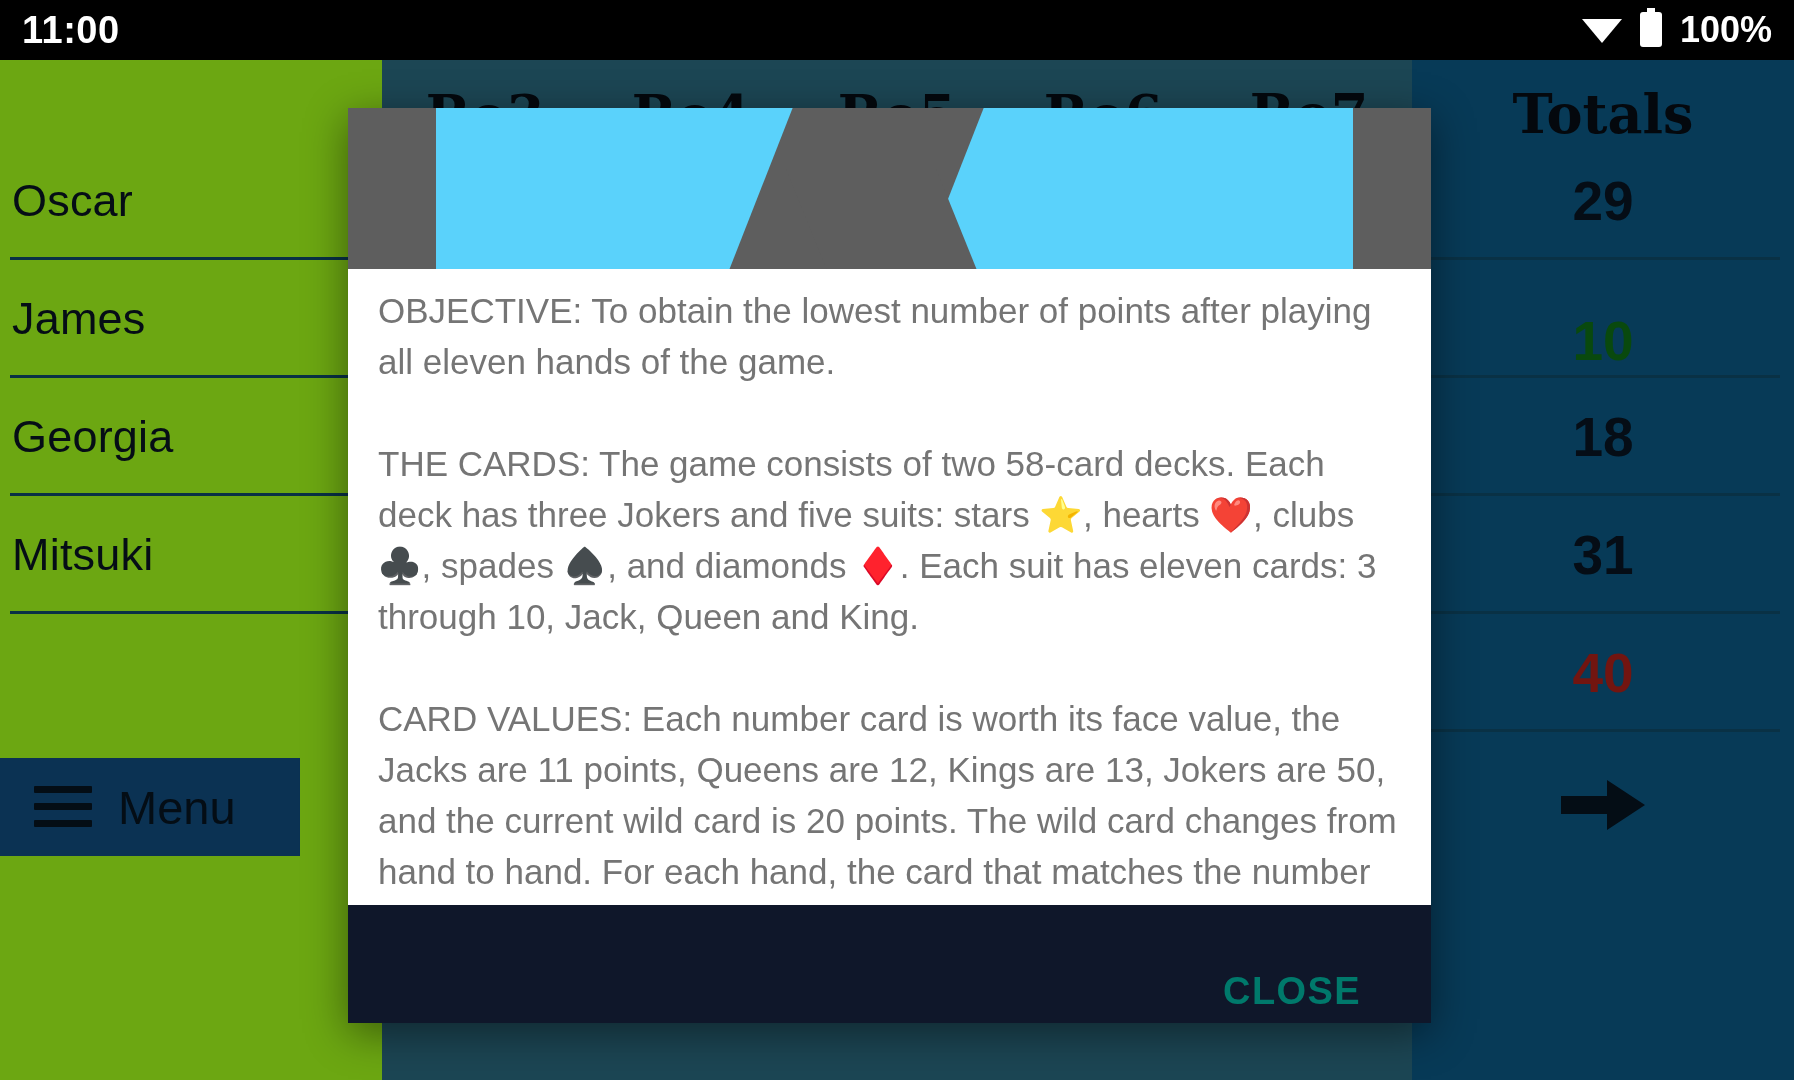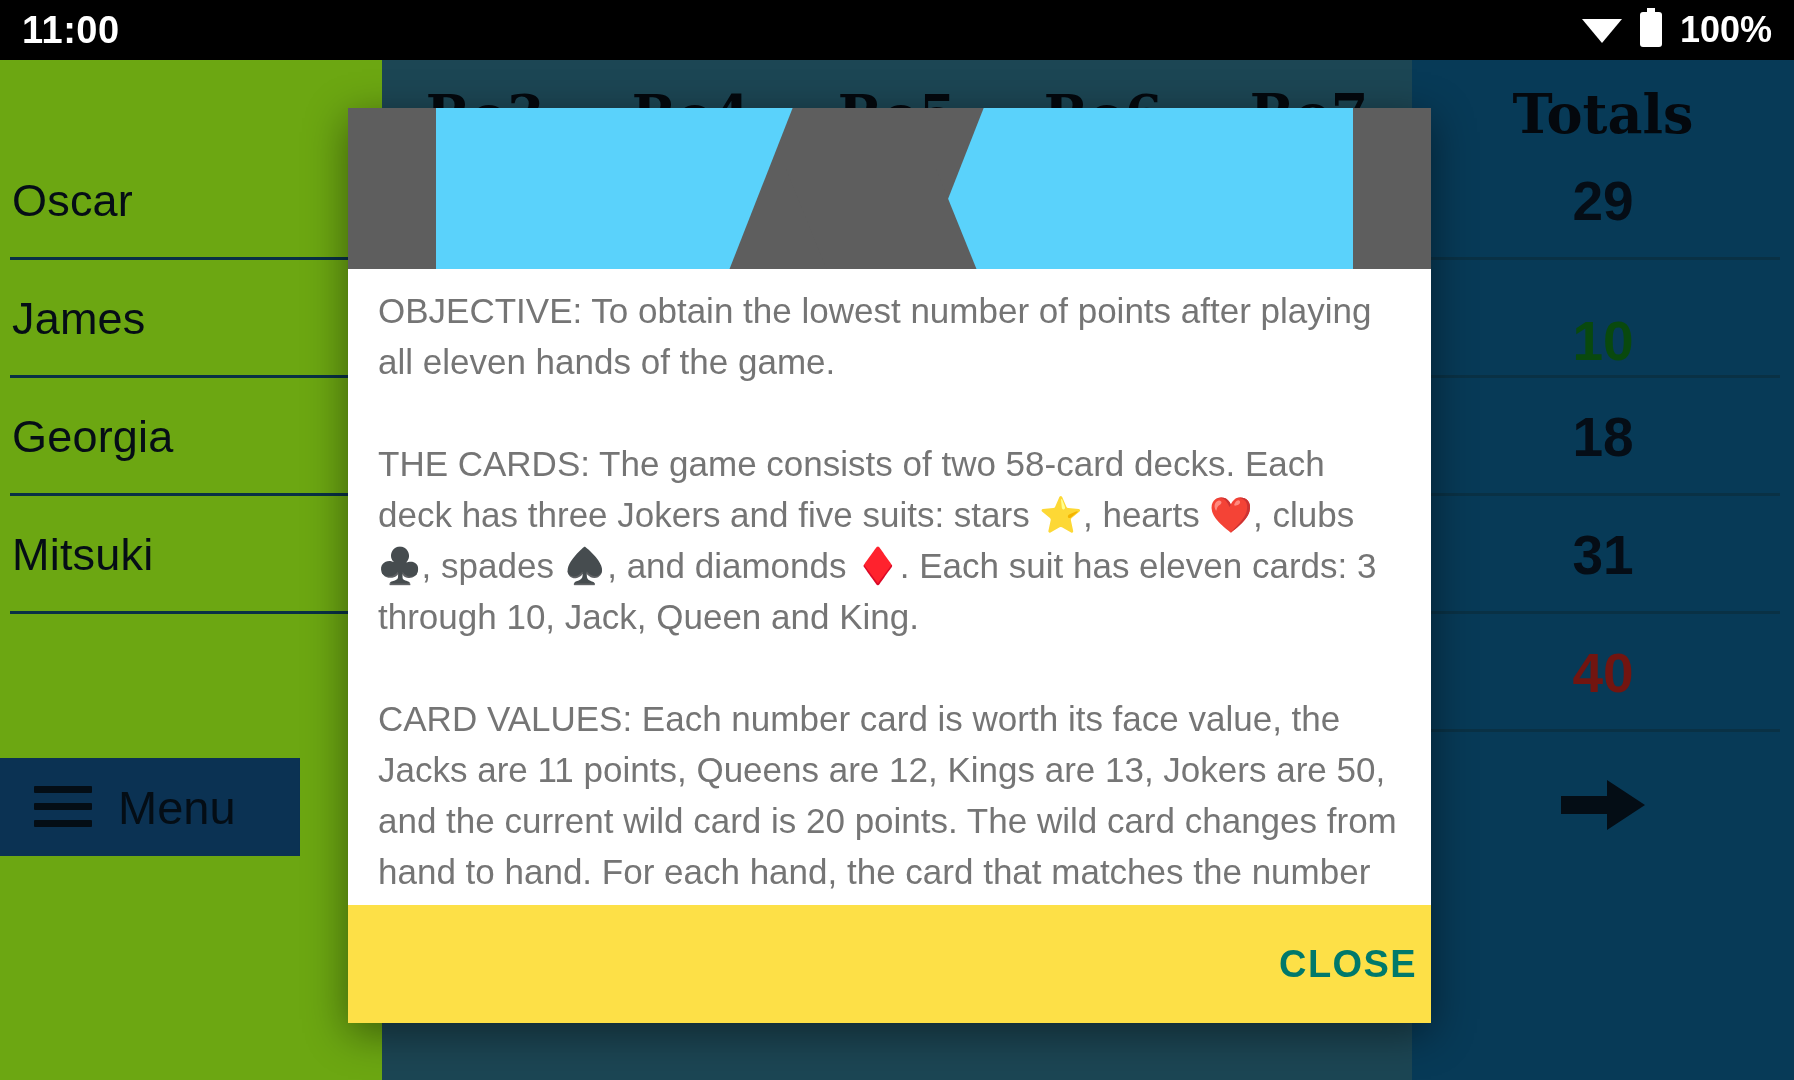--- a/index.html
+++ b/index.html
@@ -326,23 +326,24 @@
     position: absolute;
     left: 0; right: 0; bottom: 0;
     height: 14px;
     background: #ffffff;
   }
 
   .dialog-actions {
     flex: 0 0 auto;
     height: 118px;
     display: flex;
-    align-items: center;
+    align-items: flex-end;
     justify-content: flex-end;
-    background: #fde047;
+    padding-right: 56px;
+    background: #0f172a;
   }
   .close-btn {
     background: transparent;
     border: 0;
     color: #00796B;
     font-family: "Liberation Sans", sans-serif;
     font-size: 38px;
     font-weight: bold;
     letter-spacing: 1.4px;
     cursor: pointer;

